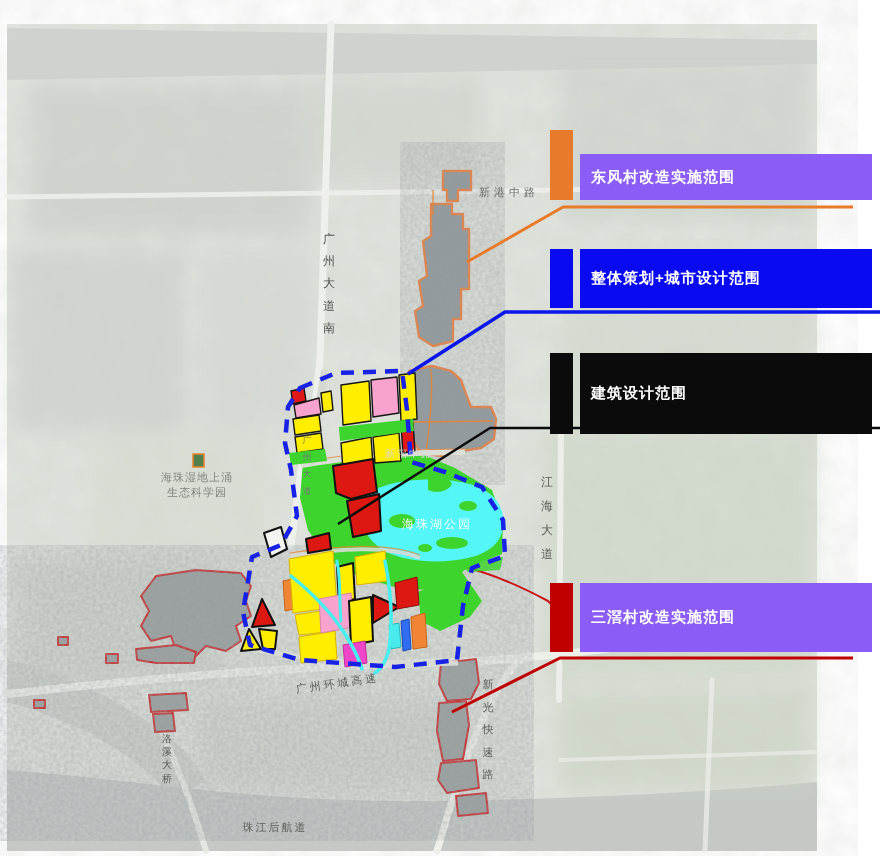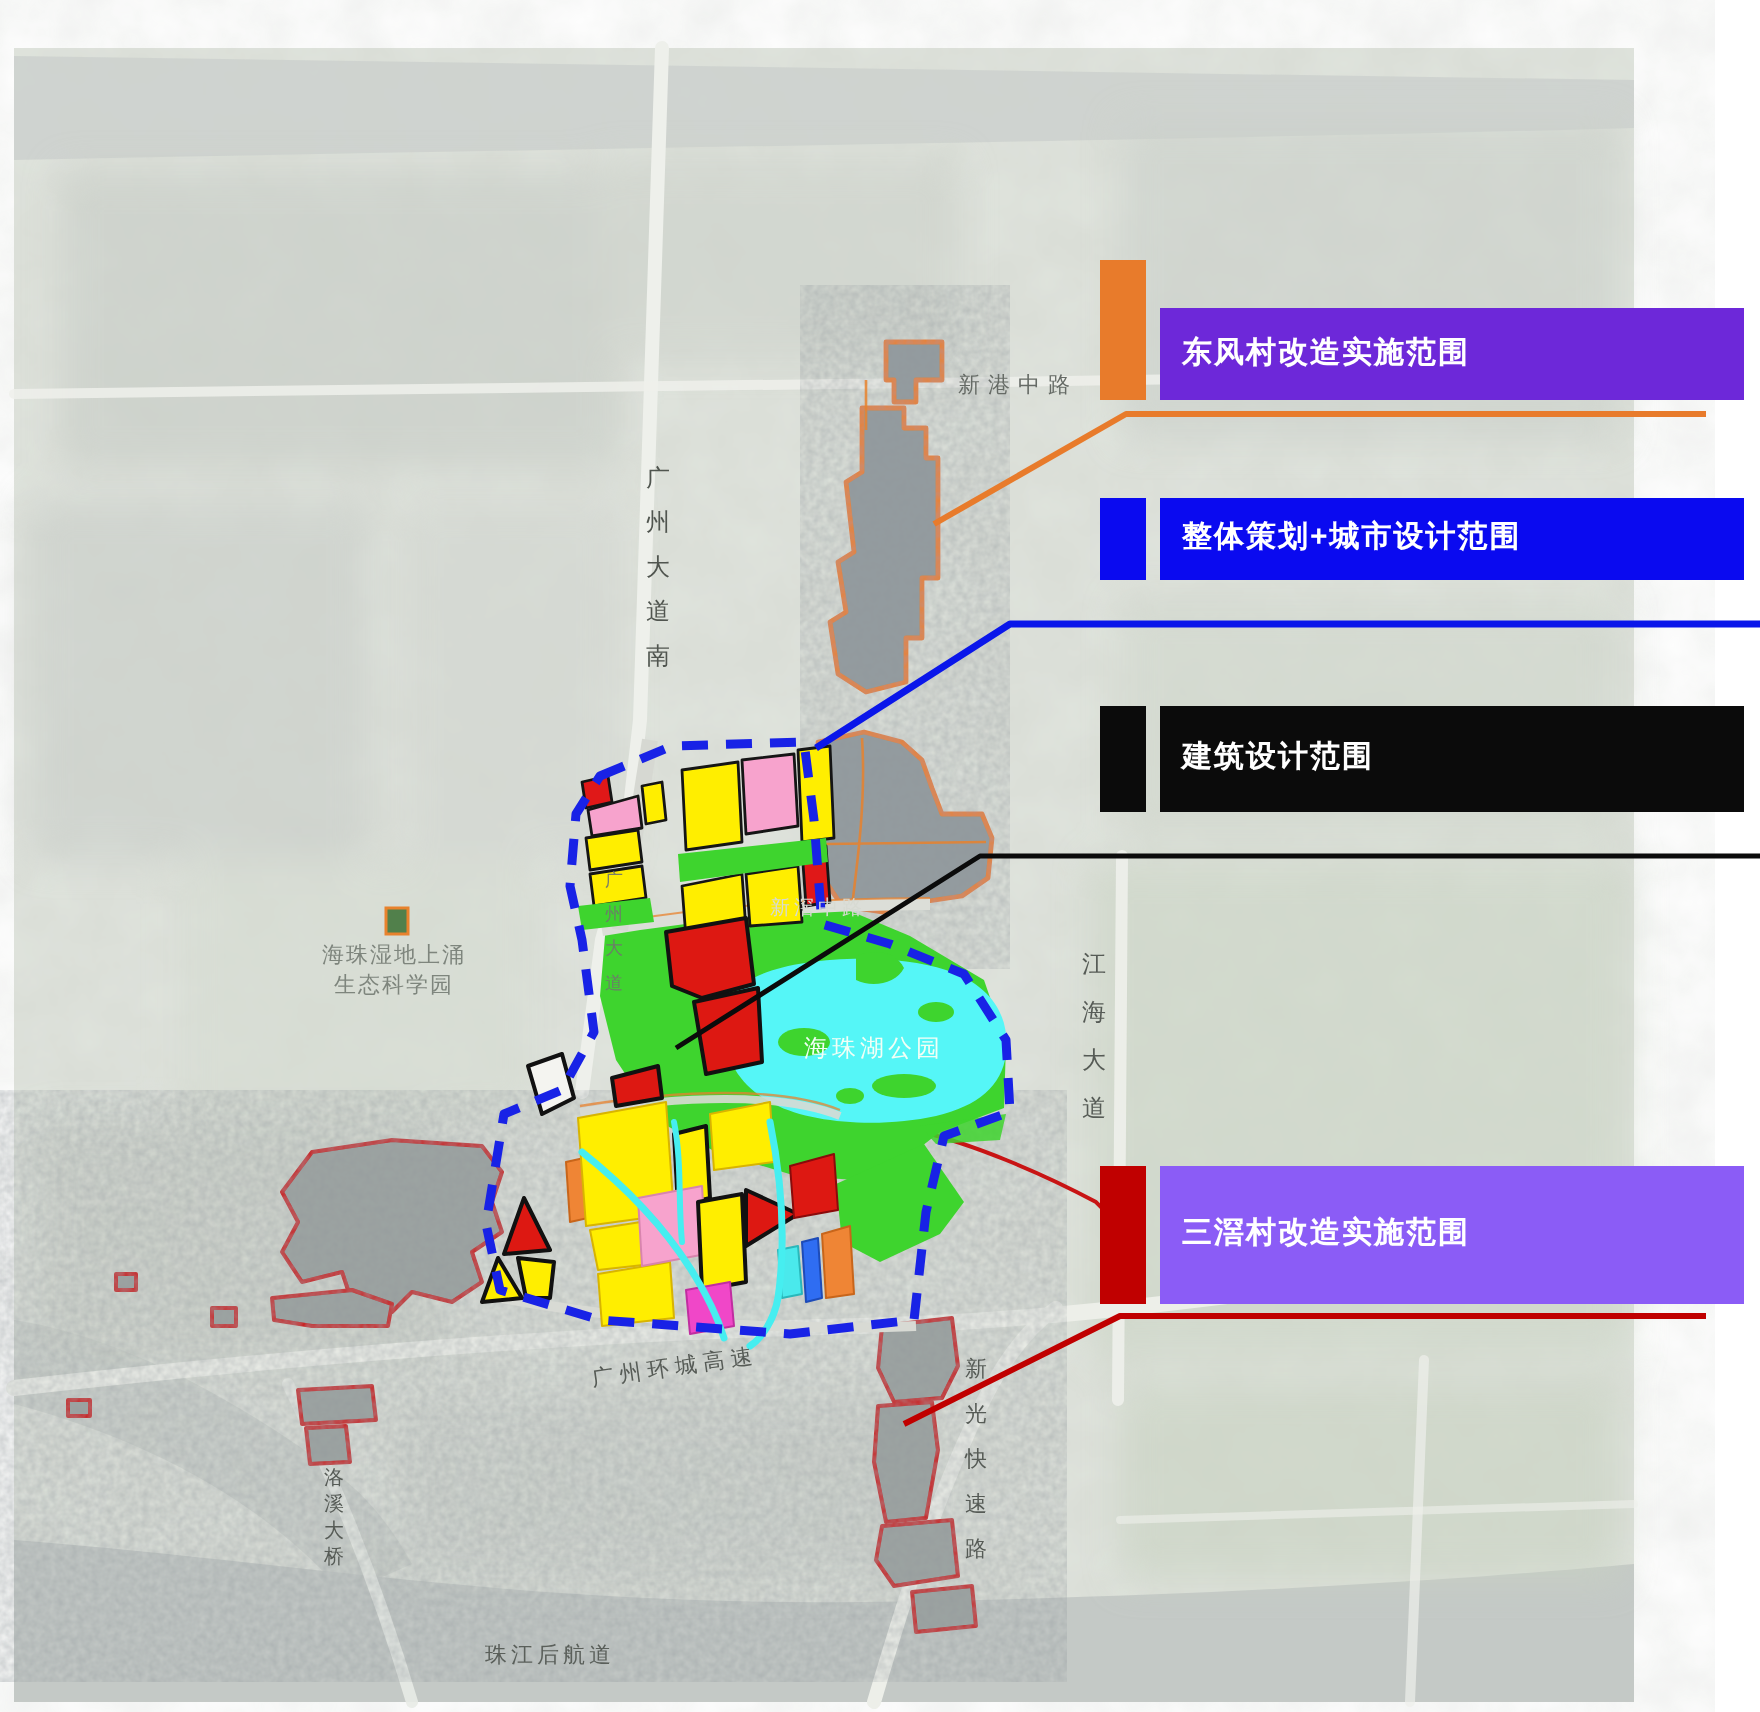--- a/index.html
+++ b/index.html
@@ -191,33 +191,33 @@
     <text x="547" y="486" font-size="12" fill="#565b56" text-anchor="middle"><tspan x="547" dy="0">江</tspan><tspan x="547" dy="2em">海</tspan><tspan x="547" dy="2em">大</tspan><tspan x="547" dy="2em">道</tspan></text>
     <text x="338" y="687" font-size="11" letter-spacing="3" fill="#565b56" text-anchor="middle" transform="rotate(-8 338 687)">广州环城高速</text>
     <text x="488" y="688" font-size="11" fill="#565b56" text-anchor="middle"><tspan x="488" dy="0">新</tspan><tspan x="488" dy="2.05em">光</tspan><tspan x="488" dy="2.05em">快</tspan><tspan x="488" dy="2.05em">速</tspan><tspan x="488" dy="2.05em">路</tspan></text>
     <text x="167" y="742" font-size="10" fill="#565b56" text-anchor="middle"><tspan x="167" dy="0">洛</tspan><tspan x="167" dy="1.32em">溪</tspan><tspan x="167" dy="1.32em">大</tspan><tspan x="167" dy="1.32em">桥</tspan></text>
     <text x="275" y="831" font-size="11" letter-spacing="2" fill="#5a5f5a" text-anchor="middle">珠江后航道</text>
   </g>
 </svg>
 
 <div class="legend-item" id="leg-dongfeng" style="left:550px;top:130px;width:322px;height:70px;">
   <div class="legend-swatch" style="background-color: rgb(232, 123, 43);"></div>
-  <div class="legend-box" style="background-color: #6d28d9; margin-top: 24px;">
+  <div class="legend-box" style="background-color: #8b5cf6; margin-top: 24px;">
     <div class="legend-label">东风村改造实施范围</div>
   </div>
 </div>
 
-<div class="legend-item" id="leg-overall" style="left:550px;top:249px;width:322px;height:41px;">
+<div class="legend-item" id="leg-overall" style="left:550px;top:249px;width:322px;height:59px;">
   <div class="legend-swatch" style="background-color: rgb(10, 10, 240);"></div>
   <div class="legend-box" style="background-color: rgb(10, 10, 240);">
     <div class="legend-label">整体策划+城市设计范围</div>
   </div>
 </div>
 
-<div class="legend-item" id="leg-building" style="left:550px;top:353px;width:322px;height:53px;">
+<div class="legend-item" id="leg-building" style="left:550px;top:353px;width:322px;height:81px;">
   <div class="legend-swatch" style="background-color: rgb(11, 11, 11);"></div>
   <div class="legend-box" style="background-color: rgb(11, 11, 11);">
     <div class="legend-label">建筑设计范围</div>
   </div>
 </div>
 
 <div class="legend-item" id="leg-sanjiao" style="left:550px;top:583px;width:322px;height:69px;">
   <div class="legend-swatch" style="background-color: rgb(192, 0, 0);"></div>
   <div class="legend-box" style="background-color: #8b5cf6;">
     <div class="legend-label">三滘村改造实施范围</div>

